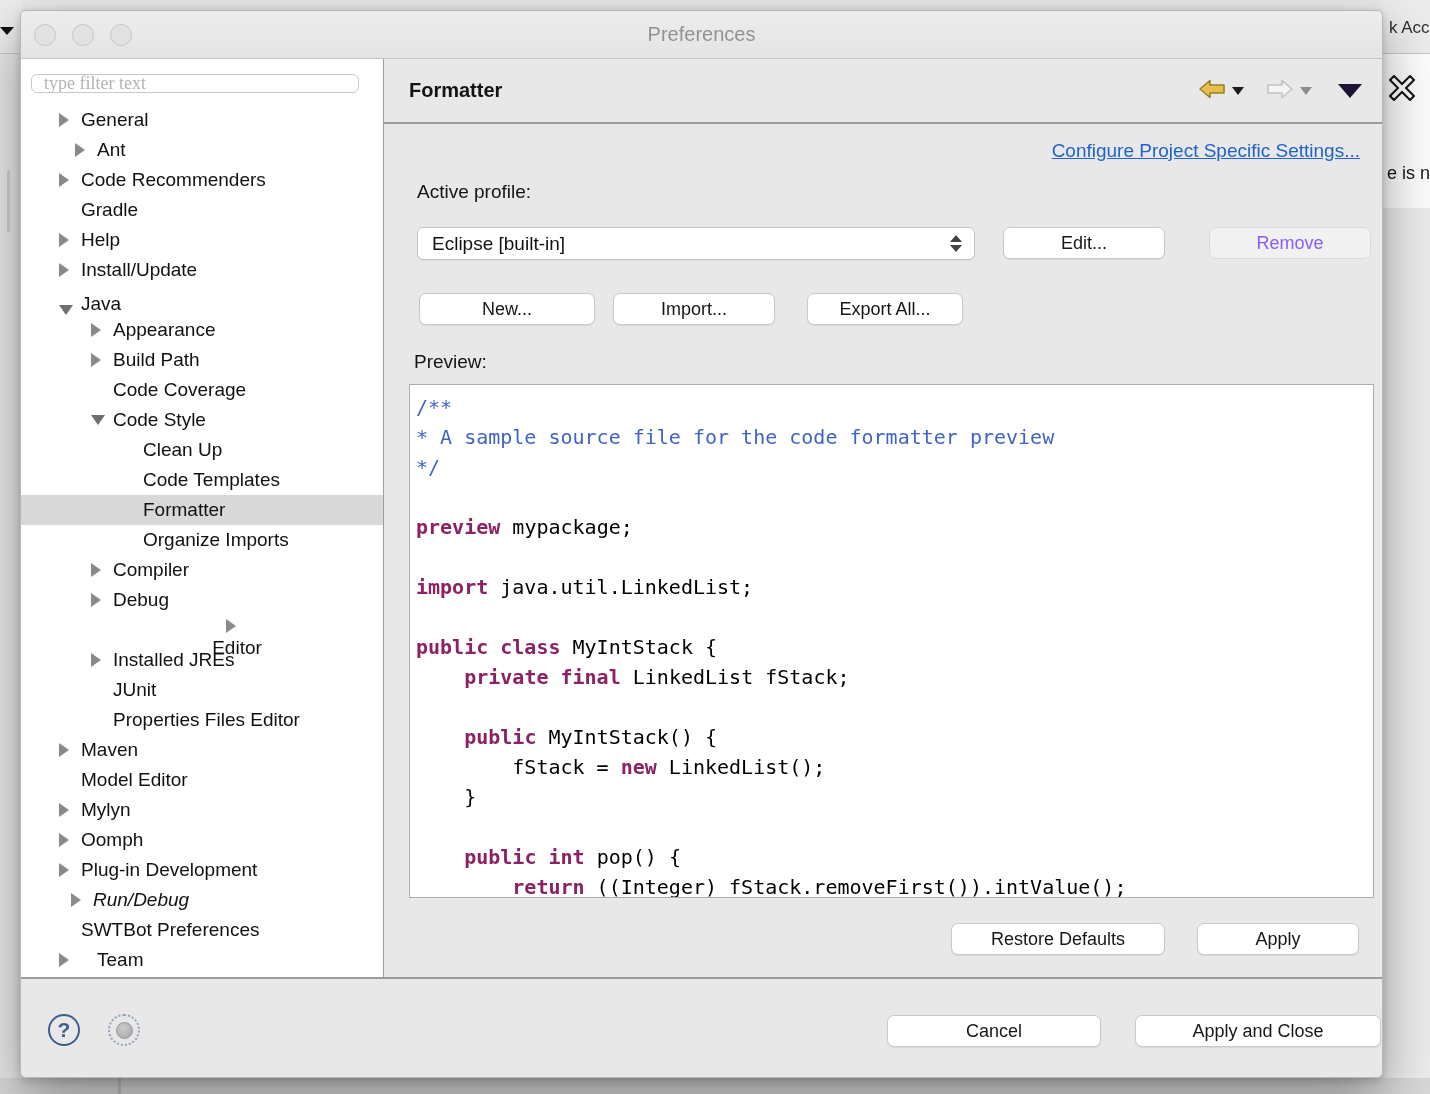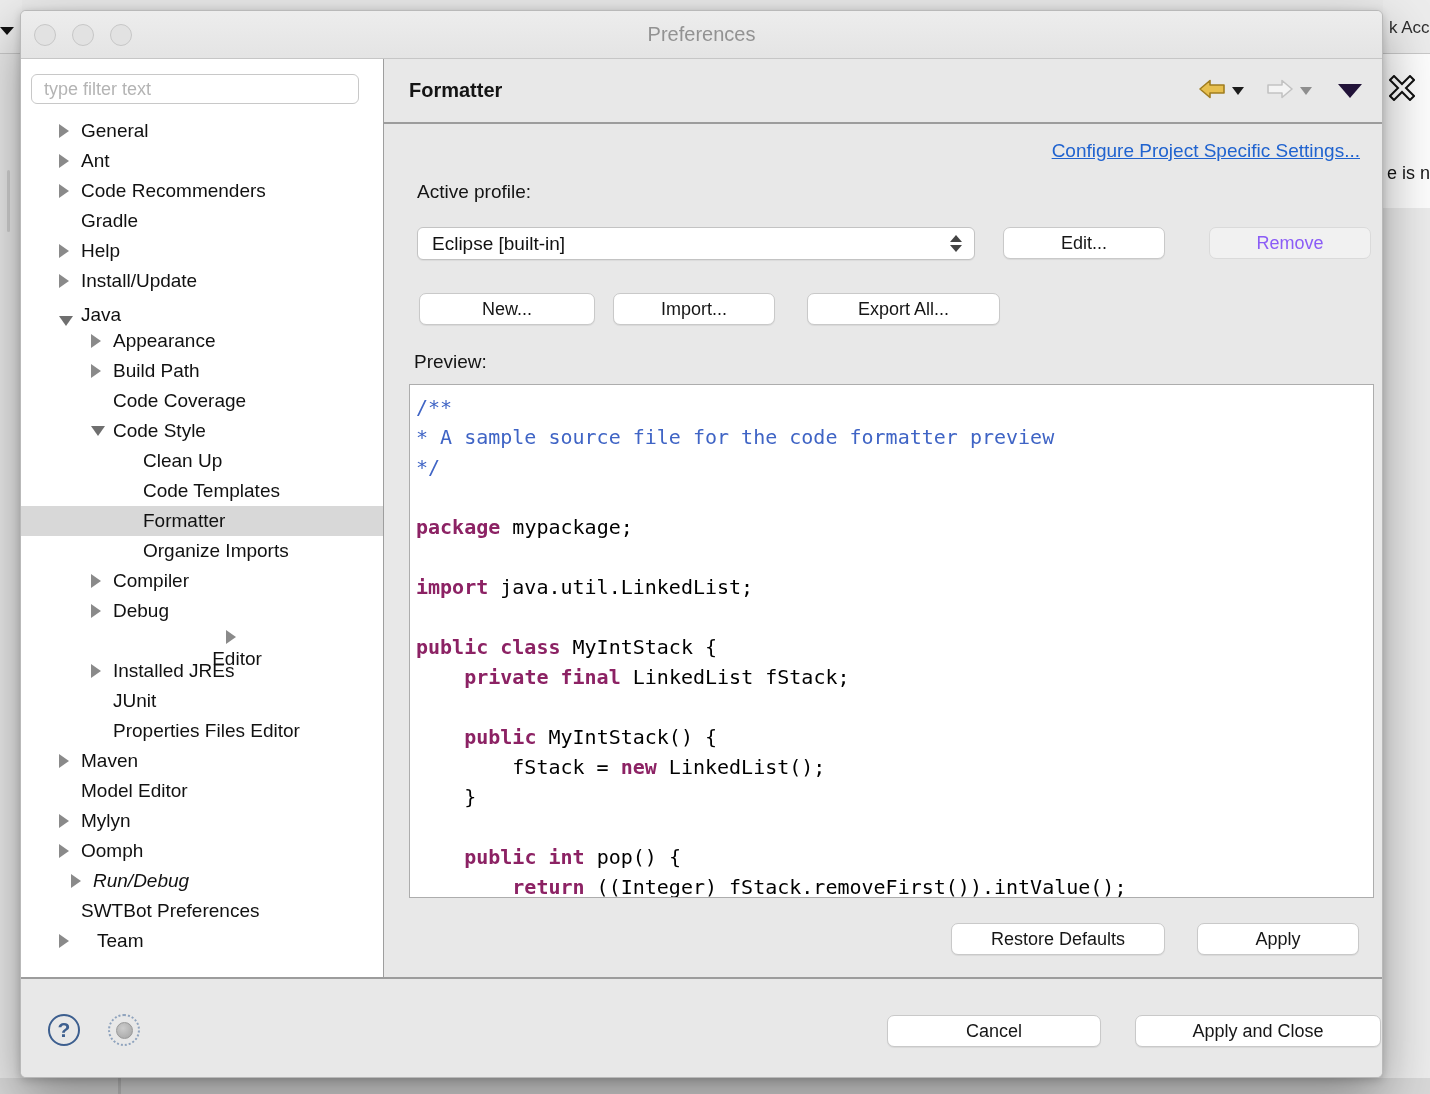--- a/index.html
+++ b/index.html
@@ -50,22 +50,22 @@
   .traffic { position:absolute; top:13px; width:22px; height:22px; border-radius:50%;
     background:#e2e2e2; border:1px solid #c7c7c7; }
   .tl-close { left:13px; } .tl-min { left:51px; } .tl-max { left:89px; }
 
   .body { flex:1 1 auto; display:flex; min-height:0; }
 
   
   .sidebar { width:363px; flex:0 0 363px; background:#ffffff; border-right:1px solid #9e9e9e; padding-top:15px; overflow:hidden; }
   .filter-wrap { padding:0 12px 0 10px; }
   .filter-input {
-    width:328px; height:30px; border:1px solid #c8c8c8; border-radius:6px;
-    font-family:Liberation Sans, sans-serif; font-size:18px; padding:0 12px;
+    width:328px; height:19px; border:1px solid #c8c8c8; border-radius:6px;
+    font-family:Liberation Serif, serif; font-size:18px; padding:0 12px;
     color:#333; background:#fff; outline:none;
   }
   .filter-input::placeholder { color:#b4b4b4; }
   .tree { margin-top:12px; }
   .tree-row { height:30px; display:flex; align-items:center; font-size:19px; color:#111; cursor:default; white-space:nowrap; }
   .tree-row.selected { background:#d8d8d8; }
   .arrow-box { width:22px; flex:0 0 22px; display:flex; align-items:center; justify-content:flex-start; }
   .tri-collapsed { width:0; height:0; border-top:7px solid transparent; border-bottom:7px solid transparent; border-left:10px solid #8a8a8a; }
   .tri-expanded { width:0; height:0; border-left:7px solid transparent; border-right:7px solid transparent; border-top:10px solid #6f6f6f; }
 
@@ -105,21 +105,21 @@
     font-family:"Liberation Sans", sans-serif; font-size:18px; color:#161616;
     box-shadow:0 1px 1px rgba(0,0,0,.07); text-align:center; cursor:pointer;
     display:flex; align-items:center; justify-content:center;
   }
   .btn.disabled { background:#f1f1f1; color:#8b5cf6; border-color:#dadada; box-shadow:none;margin-left:12px; }
 
   .btn-edit    { left:619px; top:103px; width:162px; }
   .btn-remove  { left:813px; top:103px; width:162px; }
   .btn-new     { left:35px;  top:169px; width:176px; }
   .btn-import  { left:229px; top:169px; width:162px; }
-  .btn-export  { left:423px; top:169px; width:193px; }
+  .btn-export  { left:423px; top:169px; width:156px; }
   .btn-restore { left:567px; top:799px; width:214px; }
   .btn-apply   { left:813px; top:799px; width:162px; }
 
   .preview-box {
     position:absolute; left:25px; top:260px; width:965px; height:514px;
     background:#fff; border:1px solid #adadad; overflow:hidden;
     padding:7px 0 0 6px;
     font-family:"DejaVu Sans Mono", monospace; font-size:20px; line-height:30px;
   }
   .code-line { white-space:pre; min-height:30px; }
@@ -184,21 +184,21 @@
         <div class="filter-wrap">
           <input class="filter-input" type="text" value="" placeholder="type filter text" style="">
         </div>
         <div class="tree" id="tree">
             <div class="tree-row" style="padding-left: 38px;">
               <span class="arrow-box">
                 <span class="tri-collapsed"></span>
               </span>
               <span>General</span>
             </div>
-            <div class="tree-row" style="padding-left: 38px;">
+            <div class="tree-row" style="padding-left: 38px; margin-left: 16px;">
               <span class="arrow-box">
                 <span class="tri-collapsed"></span>
               </span>
               <span>Ant</span>
             </div>
             <div class="tree-row" style="padding-left: 38px;">
               <span class="arrow-box">
                 <span class="tri-collapsed"></span>
               </span>
               <span>Code Recommenders</span>
@@ -309,20 +309,26 @@
               <span class="arrow-box">
                 <span class="tri-collapsed"></span>
               </span>
               <span>Mylyn</span>
             </div>
             <div class="tree-row" style="padding-left: 38px;">
               <span class="arrow-box">
                 <span class="tri-collapsed"></span>
               </span>
               <span>Oomph</span>
+            </div>
+            <div class="tree-row" style="padding-left: 38px;">
+              <span class="arrow-box">
+                <span class="tri-collapsed"></span>
+              </span>
+              <span>Plug-in Development</span>
             </div>
             <div class="tree-row" style="padding-left: 50px; font-style: italic;">
               <span class="arrow-box">
                 <span class="tri-collapsed"></span>
               </span>
               <span>Run/Debug</span>
             </div>
             <div class="tree-row" style="padding-left: 38px;">
               <span class="arrow-box"></span>
               <span>SWTBot Preferences</span>
@@ -378,21 +384,21 @@
           <button class="btn btn-import">Import...</button>
           <button class="btn btn-export">Export All...</button>
 
           <div class="field-label lbl-preview">Preview:</div>
 
           <div class="preview-box" id="code">
               <div class="code-line"><span class="tok-c">/**</span></div>
               <div class="code-line"><span class="tok-c">* A sample source file for the code formatter preview</span></div>
               <div class="code-line"><span class="tok-c">*/</span></div>
               <div class="code-line"></div>
-              <div class="code-line"><span class="tok-k">package</span><span class="tok-t"> mypackage;</span></div>
+              <div class="code-line"><span class="tok-k">preview</span><span class="tok-t"> mypackage;</span></div>
               <div class="code-line"></div>
               <div class="code-line"><span class="tok-k">import</span><span class="tok-t"> java.util.LinkedList;</span></div>
               <div class="code-line"></div>
               <div class="code-line"><span class="tok-k">public class</span><span class="tok-t"> MyIntStack {</span></div>
               <div class="code-line"><span class="tok-t">    </span><span class="tok-k">private final</span><span class="tok-t"> LinkedList fStack;</span></div>
               <div class="code-line"></div>
               <div class="code-line"><span class="tok-t">    </span><span class="tok-k">public</span><span class="tok-t"> MyIntStack() {</span></div>
               <div class="code-line"><span class="tok-t">        fStack = </span><span class="tok-k">new</span><span class="tok-t"> LinkedList();</span></div>
               <div class="code-line"><span class="tok-t">    }</span></div>
               <div class="code-line"></div>

